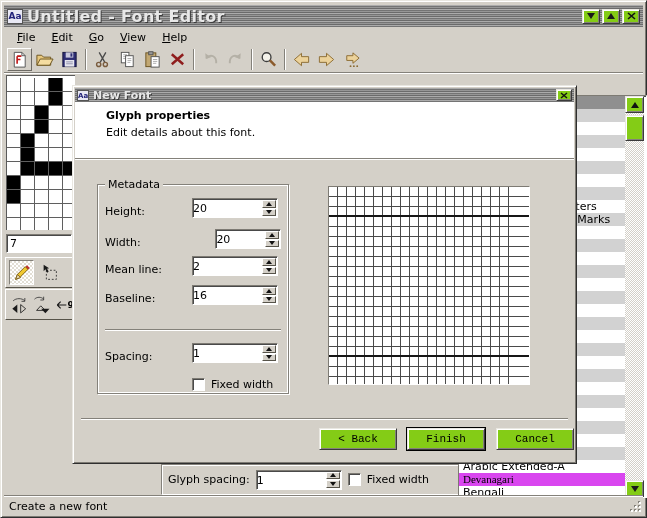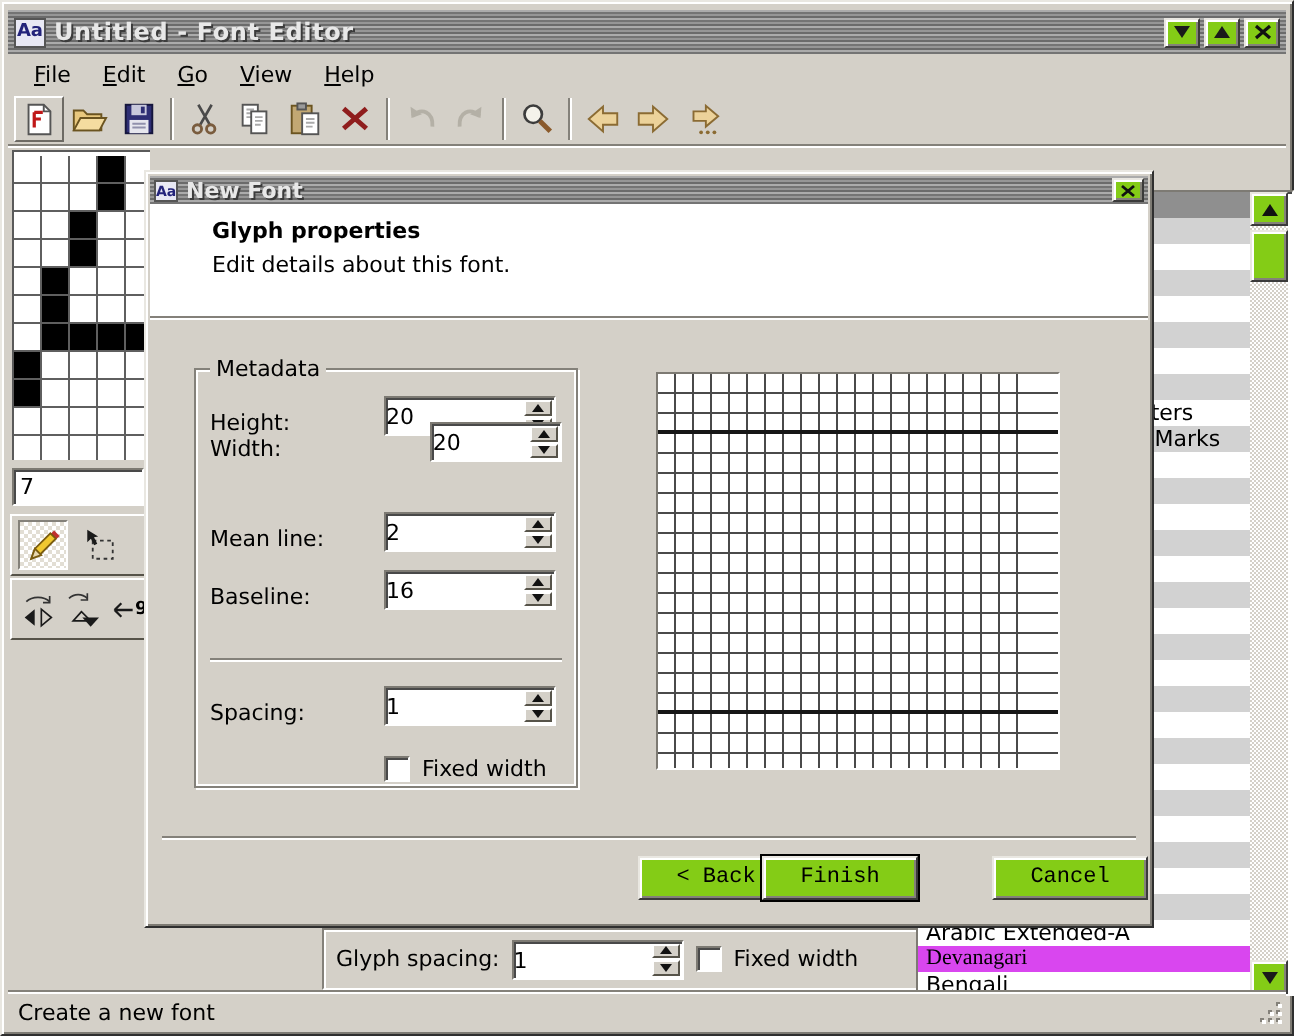--- a/index.html
+++ b/index.html
@@ -15,21 +15,21 @@
   .sunken  { background:#fff; border:1px solid; border-color:#7d7a73 #fff #fff #7d7a73;
              box-shadow: inset 1px 1px 0 #494949; }
   .etch-h  { height:2px; border-top:1px solid #84817a; border-bottom:1px solid #fff; }
   .etch-v  { width:2px; border-left:1px solid #84817a; border-right:1px solid #fff; align-self:stretch; margin:2px 3px; }
 
   
   #win { position:absolute; left:0; top:0; width:647px; height:518px; }
   .titlebar { position:absolute; left:3px; top:4px; right:3px; height:22px;
       background:repeating-linear-gradient(180deg,#ababab 0 1px,#747474 1px 2px,#969696 2px 3px,#6b6b6b 3px 4px);
       display:flex; align-items:center; padding:0 3px; }
-  .title-text { color:#e8e8e8; font-weight:bold; font-size:12px; text-shadow:1px 1px 0 #3c3c3c; margin-left:4px;
+  .title-text { color:#e8e8e8; font-weight:bold; font-size:16px; text-shadow:1px 1px 0 #3c3c3c; margin-left:4px;
       letter-spacing:.3px; white-space:nowrap; }
   .app-ico { width:16px; height:15px; background:#e8e8f4; border:1px solid #555; color:#23237a; font-weight:bold;
       font-size:9px; text-align:center; line-height:13px; flex:0 0 auto; }
   .win-btns { margin-left:auto; display:flex; gap:2px; }
   .win-btn { width:18px; height:15px; display:flex; align-items:center; justify-content:center; }
   .tri-dn { width:0; height:0; border-left:4px solid transparent; border-right:4px solid transparent; border-top:6px solid #1a1a1a; }
   .tri-up { width:0; height:0; border-left:4px solid transparent; border-right:4px solid transparent; border-bottom:6px solid #1a1a1a; }
 
   .menubar { position:absolute; left:3px; top:27px; right:3px; height:19px; background:#d4d0c8;
       display:flex; align-items:center; padding-left:6px; gap:2px; }
@@ -472,21 +472,21 @@
             <span class="spinner">
               <span class="spin-up">
                 <span class="mini-up"></span>
               </span>
               <span class="spin-dn">
                 <span class="mini-dn"></span>
               </span>
             </span>
           </span>
         </div>
-        <div class="field-row" style="top: 26px; gap: 44px;">
+        <div class="field-row" style="top: 44px; gap: 44px;">
           <span class="flabel">Width:</span>
           <span class="spin-box">
             <span class="val">20</span>
             <span class="spinner">
               <span class="spin-up">
                 <span class="mini-up"></span>
               </span>
               <span class="spin-dn">
                 <span class="mini-dn"></span>
               </span>
@@ -984,16 +984,16 @@
         <span class="pcell"></span>
         <span class="pcell"></span>
         <span class="pcell"></span>
         <span class="pcell"></span>
       </div>
     </div>
 
   <div id="dlg-btn-sep" class="etch-h"></div>
 
   <div class="dlg-btn btn3d" style="left:246px;">&lt; Back</div>
-  <div class="dlg-btn btn3d default" style="left:308px;">Finish</div>
+  <div class="dlg-btn btn3d default" style="left:334px;">Finish</div>
   <div class="dlg-btn btn3d" style="left:423px;">Cancel</div>
 
 </div>
 
 </body></html>

